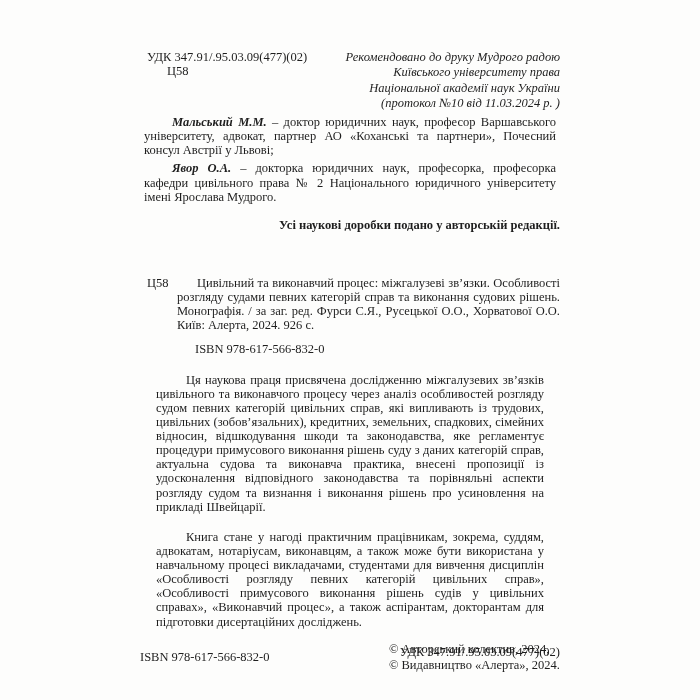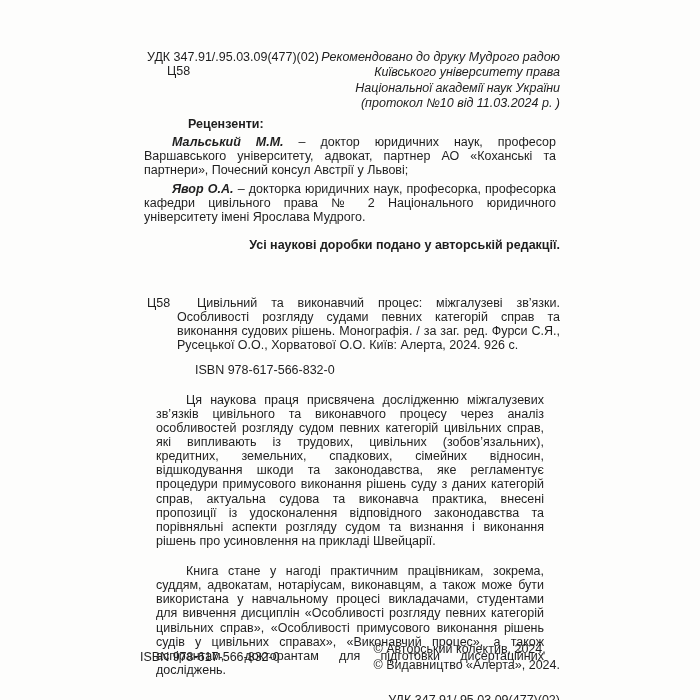--- a/index.html
+++ b/index.html
@@ -5,21 +5,21 @@
   html, body {
     margin: 0;
     padding: 0;
     background: #ffffff;
   }
   .page {
     position: relative;
     width: 700px;
     height: 700px;
     background: #fdfdfc;
-    font-family: Liberation Sans, sans-serif;
+    font-family: Liberation Serif, serif;
     color: #1e1e1e;
     font-size: 12.5px;
     line-height: 1.13;
     overflow: hidden;
   }
   .content {
     position: absolute;
     left: 140px;
     top: 50px;
     width: 420px;
@@ -115,21 +115,20 @@
       </div>
       <div class="approval">
         <div>Рекомендовано до друку Мудрого радою</div>
         <div>Київського університету права</div>
         <div>Національної академії наук України</div>
         <div>(протокол №10 від 11.03.2024 р. )</div>
       </div>
     </div>
 
     <div>
-      <div class="rev-heading">Рецензенти:</div>
       <p class="rev"><span class="rev-name">Мальський М.М.</span><span> – доктор юридичних наук, професор Варшавського університету, адвокат, партнер АО «Коханські та партнери», Почесний консул Австрії у Львові;</span></p>
       <p class="rev"><span class="rev-name">Явор О.А.</span><span> – докторка юридичних наук, професорка, професорка кафедри цивільного права № 2 Національного юридичного університету імені Ярослава Мудрого.</span></p>
     </div>
 
     <p class="note">Усі наукові доробки подано у авторській редакції.</p>
 
     <div class="biblio">
       <span class="biblio-code">Ц58</span>
       <p class="biblio-text">Цивільний та виконавчий процес: міжгалузеві зв’язки. Особливості розгляду судами певних категорій справ та виконання судових рішень. Монографія. / за заг. ред. Фурси С.Я., Русецької О.О., Хорватової О.О. Київ: Алерта, 2024. 926 с.</p>
     </div>

